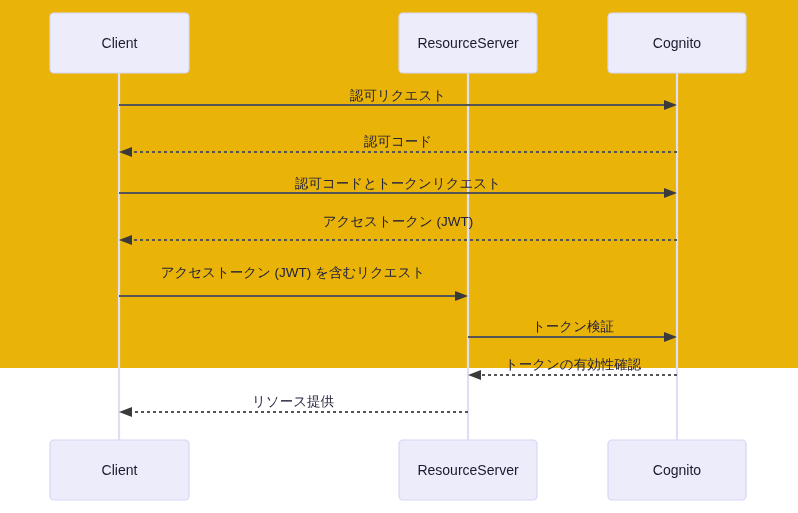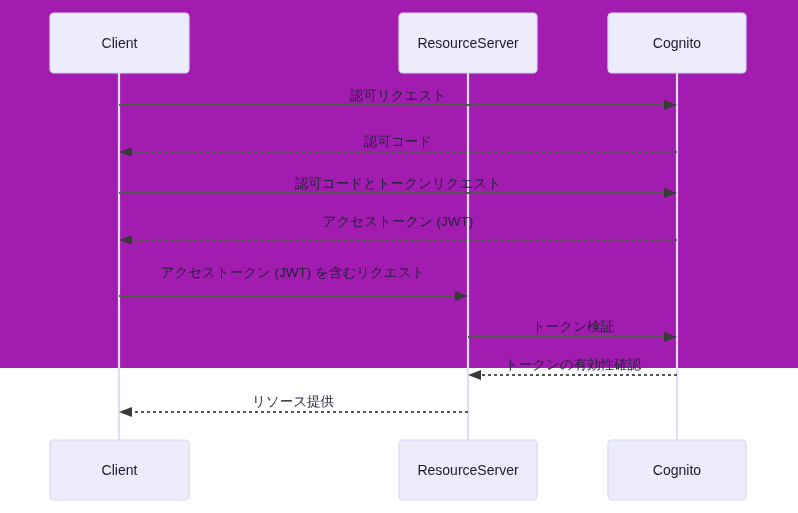--- a/index.html
+++ b/index.html
@@ -10,21 +10,21 @@
   body {
     width: 798px;
     height: 513px;
     font-family: "Liberation Sans", "DejaVu Sans", sans-serif;
     overflow: hidden;
   }
   #diagram-root {
     position: relative;
     width: 798px;
     height: 368px;
-    background: #a21caf;
+    background: #eab308;
   }
   #sequence-svg {
     display: block;
     width: 798px;
     height: 513px;
   }
   .actor-box-rect {
     fill: #ECECFB;
     stroke: #D6D6F5;
     stroke-width: 1.2px;

